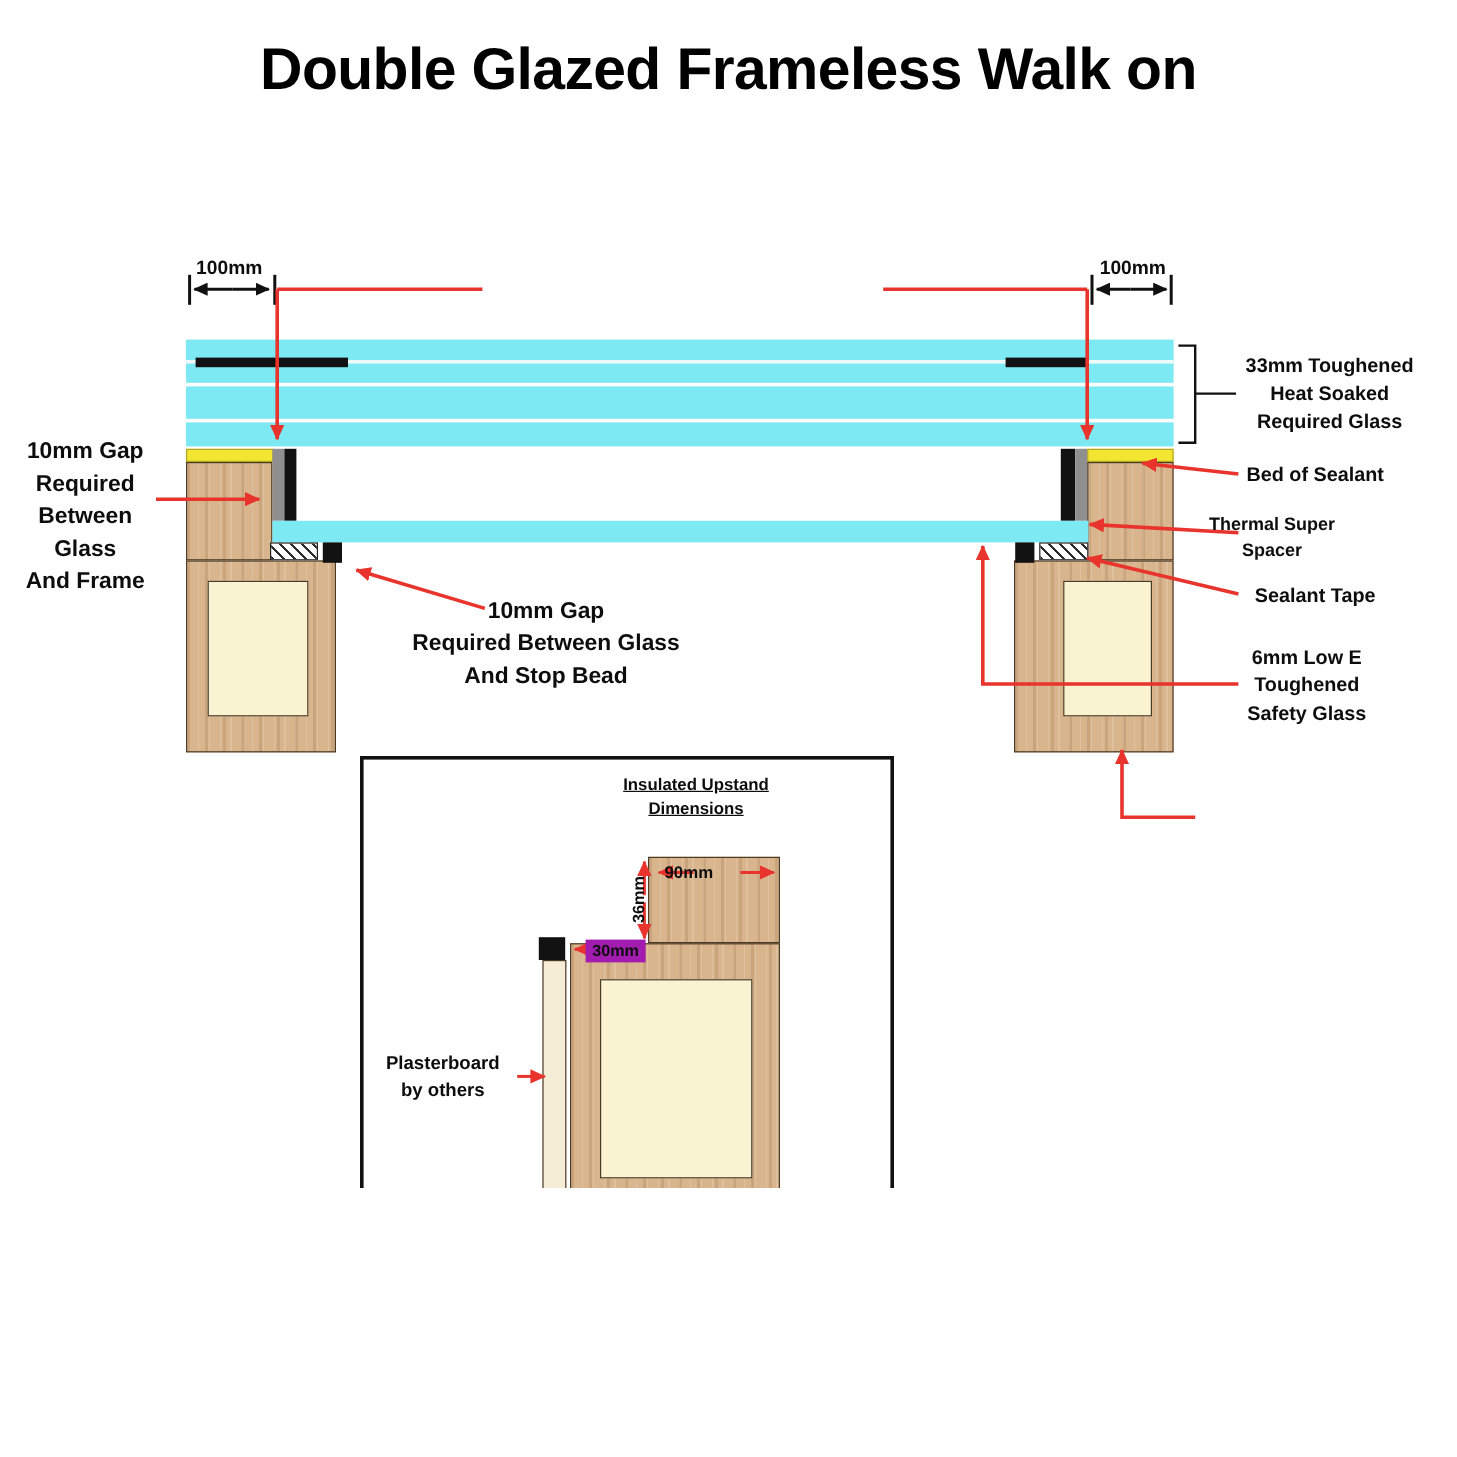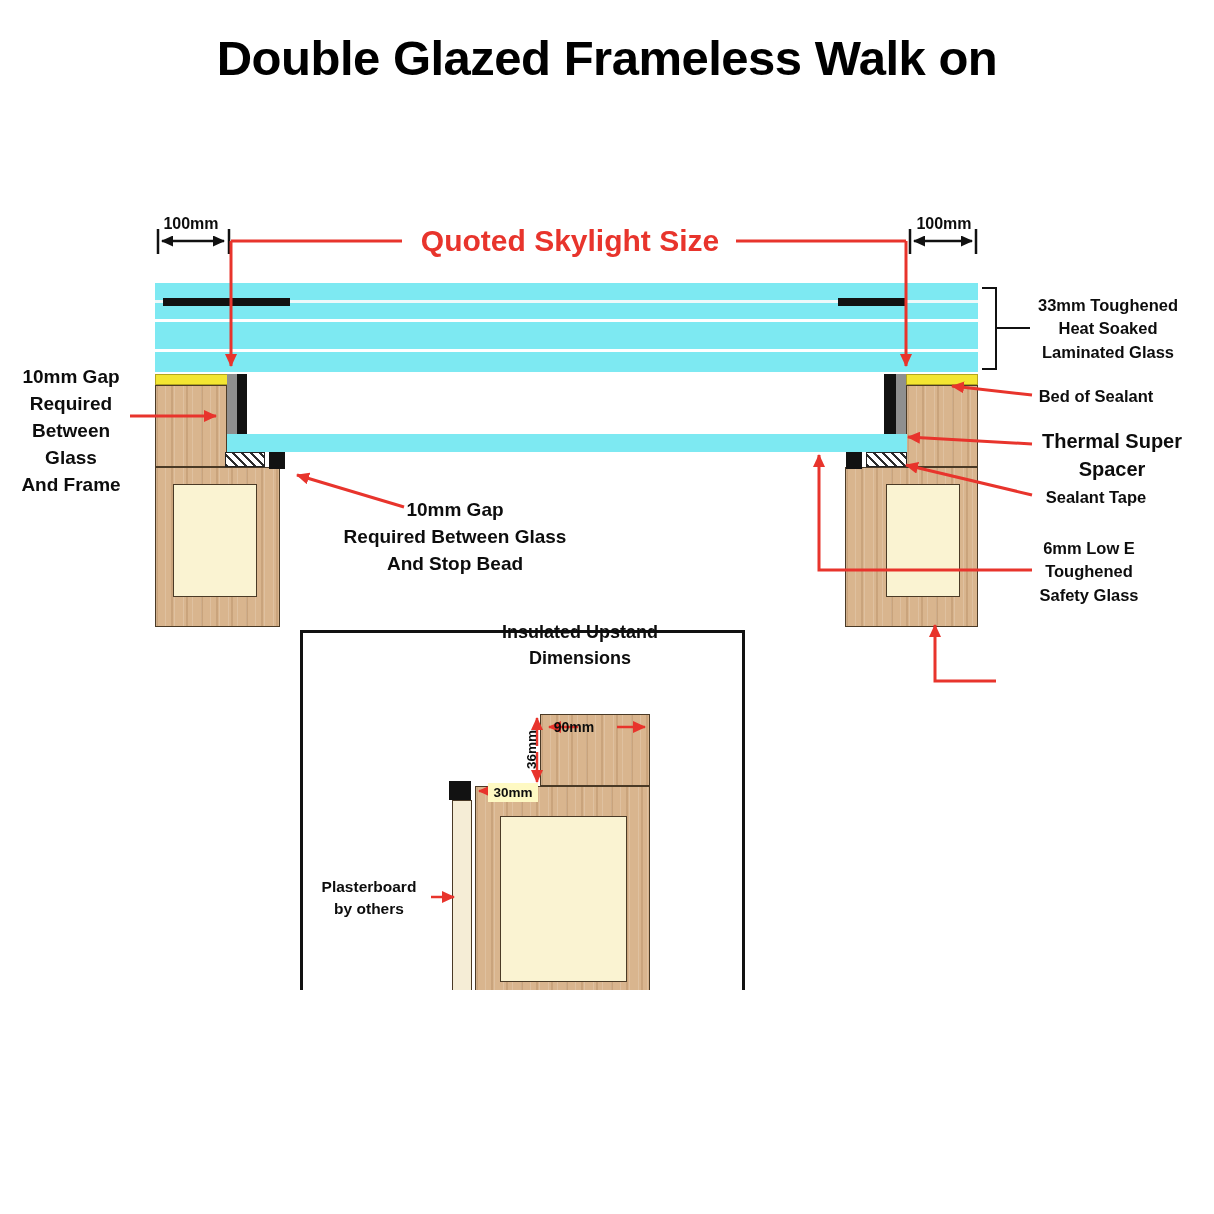--- a/index.html
+++ b/index.html
@@ -121,49 +121,48 @@
     <line class="rl2" x1="617" y1="727" x2="645" y2="727" marker-end="url(#ra)"></line>
     <line class="rl2" x1="537" y1="746" x2="537" y2="718" marker-end="url(#ra)"></line>
     <line class="rl2" x1="537" y1="752" x2="537" y2="782" marker-end="url(#ra)"></line>
     <line class="rl2" x1="488" y1="791" x2="479" y2="791" marker-end="url(#ra)"></line>
     <line class="rl2" x1="528" y1="791" x2="537" y2="791" marker-end="url(#ra)"></line>
     <line class="rl2" x1="524" y1="998" x2="481" y2="998" marker-end="url(#ra)"></line>
     <line class="rl2" x1="604" y1="998" x2="645" y2="998" marker-end="url(#ra)"></line>
     <line class="rl2" x1="431" y1="897" x2="454" y2="897" marker-end="url(#ra)"></line>
   </svg>
 
-  <div class="lbl red-text" style="left:404px;top:224px;width:332px;font-size:30px;line-height:1.1;">Quoted Skylight Size</div>
 
   <div class="lbl" style="left:150px;top:213px;width:82px;font-size:16px;">100mm</div>
   <div class="lbl" style="left:903px;top:213px;width:82px;font-size:16px;">100mm</div>
 
 
   <div class="lbl" style="left:8px;top:364px;width:126px;font-size:19px;">10mm Gap
 Required
 Between
 Glass
 And Frame</div>
 
   <div class="lbl" style="left:318px;top:497px;width:274px;font-size:19px;">10mm Gap
 Required Between Glass
 And Stop Bead</div>
 
   <div class="lbl" style="left:1022px;top:294px;width:172px;font-size:16.5px;">33mm Toughened
 Heat Soaked
-Laminated Glass</div>
+Required Glass</div>
   <div class="lbl" style="left:1020px;top:385px;width:152px;font-size:16.5px;">Bed of Sealant</div>
-  <div class="lbl" style="left:1036px;top:427px;width:152px;font-size:20px;">Thermal Super
+  <div class="lbl" style="left:984px;top:427px;width:152px;font-size:15px;">Thermal Super
 Spacer</div>
   <div class="lbl" style="left:1020px;top:486px;width:152px;font-size:16.5px;">Sealant Tape</div>
   <div class="lbl" style="left:1023px;top:537px;width:132px;font-size:16.5px;">6mm Low E
 Toughened
 Safety Glass</div>
 
-  <div class="lbl" style="left:420px;top:620px;width:320px;font-size:18px;">Insulated Upstand
+  <div class="lbl" style="left:420px;top:644px;width:320px;font-size:14px;text-decoration:underline;">Insulated Upstand
 Dimensions</div>
   <div class="lbl" style="left:535px;top:718px;width:78px;font-size:14px;">90mm</div>
   <div class="lbl" style="left:500px;top:740px;width:64px;font-size:13.5px;transform:rotate(-90deg);">36mm</div>
-  <div class="lbl" style="left:488px;top:783px;width:50px;font-size:13.5px;background:#fef9c3;">30mm</div>
+  <div class="lbl" style="left:488px;top:783px;width:50px;font-size:13.5px;background:#a21caf;">30mm</div>
   <div class="lbl" style="left:528px;top:989px;width:74px;font-size:13.5px;">120mm</div>
   <div class="lbl" style="left:306px;top:876px;width:126px;font-size:15.5px;">Plasterboard
 by others</div>
 
 </div>
 
 </body></html>

